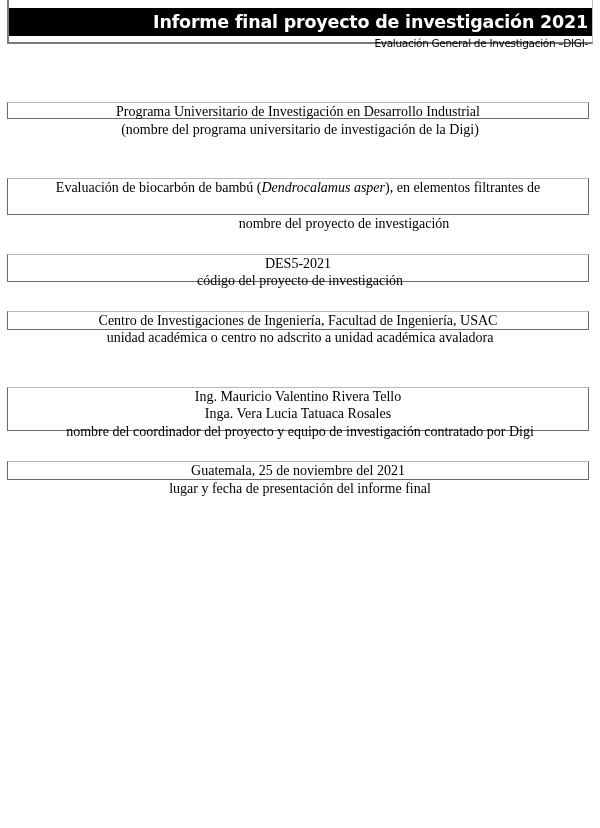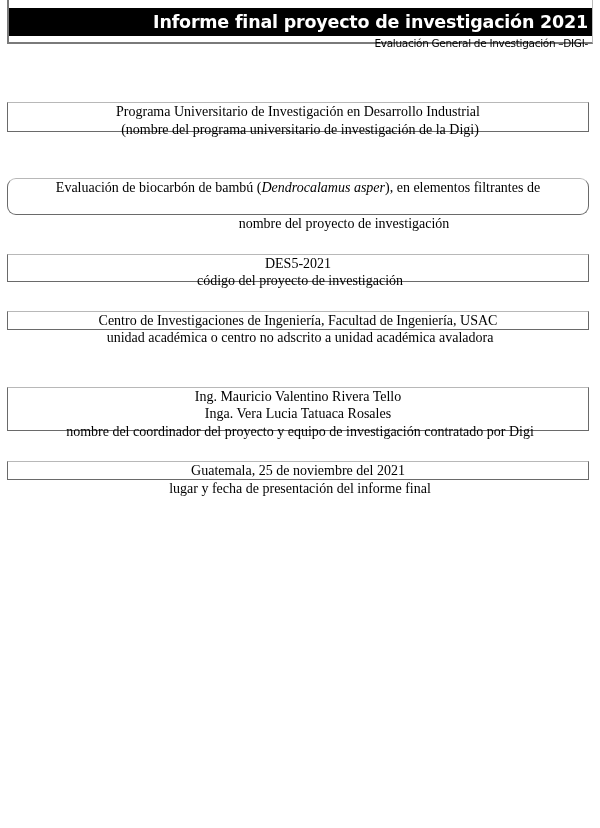--- a/index.html
+++ b/index.html
@@ -73,26 +73,26 @@
     .field-box em { font-style: italic; }
   </style>
 </head>
 <body>
 
 <div class="header">
   <div class="header-title">Informe final proyecto de investigación 2021</div>
   <div class="header-sub">Evaluación General de Investigación –DIGI-</div>
 </div>
 
-<div class="field-box" style="top:102px;height:30px;">
+<div class="field-box" style="top:102px;height:17px;">
   <span>Programa Universitario de Investigación en Desarrollo Industrial</span>
 </div>
 <div class="field-caption" style="top:121px;">(nombre del programa universitario de investigación de la Digi)</div>
 
-<div class="field-box" style="top:178px;height:37px;border-radius:9px;">
+<div class="field-box" style="top:178px;height:37px;">
   <div><span>Evaluación de biocarbón de bambú (</span><em>Dendrocalamus asper</em><span>), en elementos filtrantes de</span></div>
 </div>
 <div class="field-caption" style="top:215px;padding-left:44px;">nombre del proyecto de investigación</div>
 
 <div class="field-box" style="top:254px;height:28px;">
   <span>DES5-2021</span>
 </div>
 <div class="field-caption" style="top:272px;">código del proyecto de investigación</div>
 
 <div class="field-box" style="top:311px;height:19px;">

